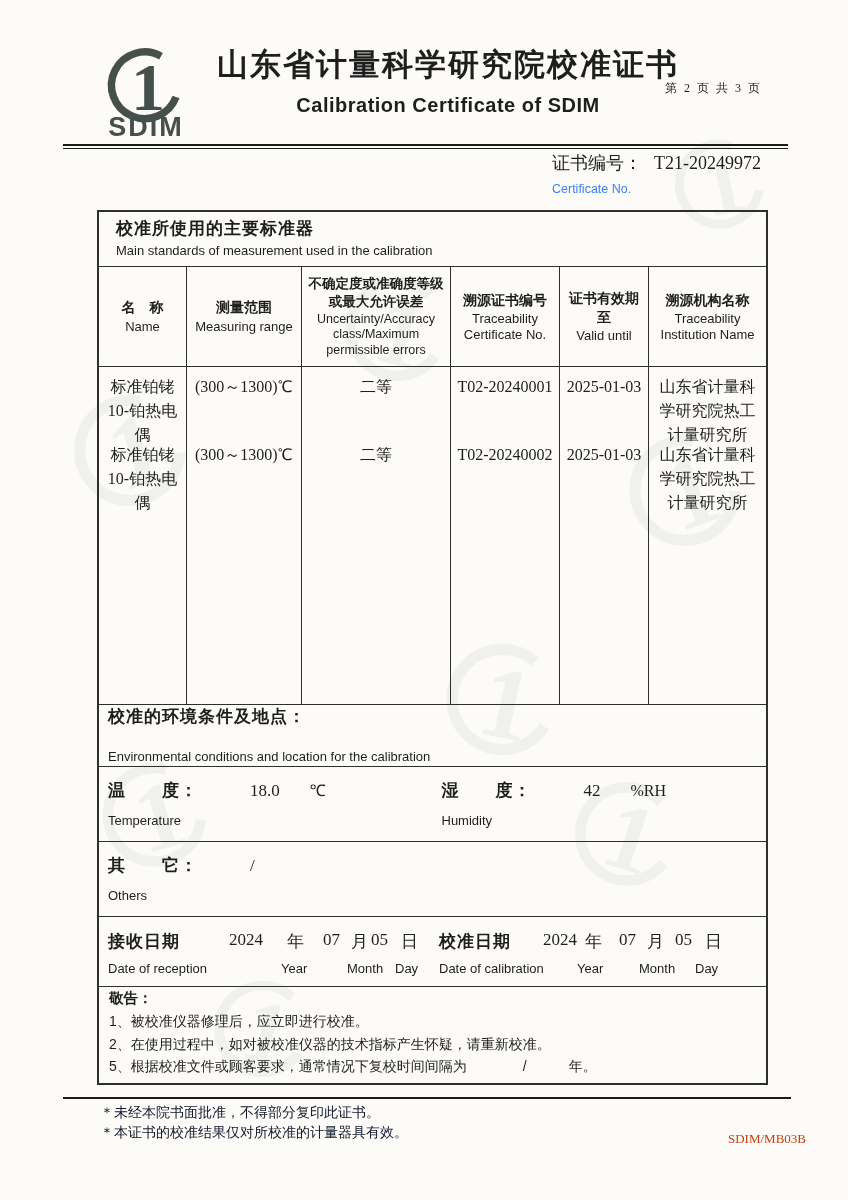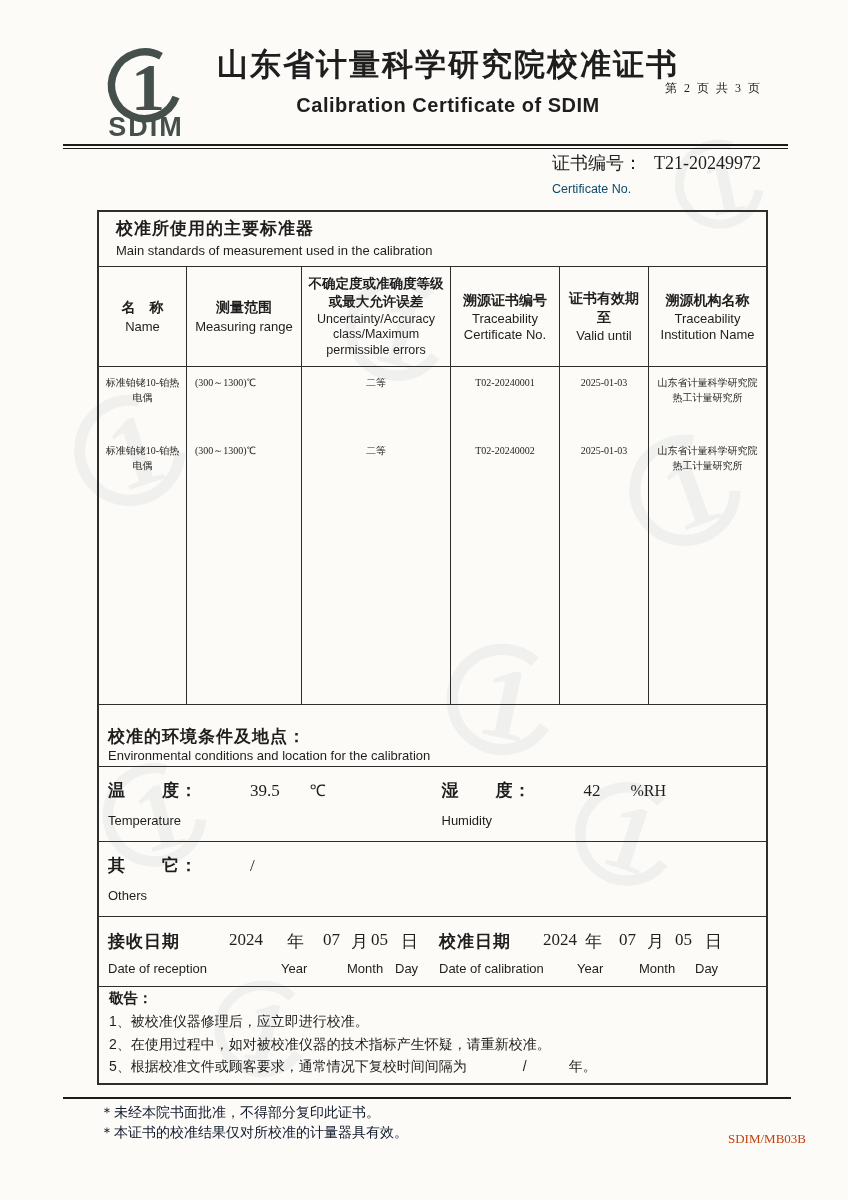--- a/index.html
+++ b/index.html
@@ -20,21 +20,21 @@
   .titles { position:absolute; left:150px; width:470px; top:8px; text-align:center; }
   .title-cn { font-family:"Liberation Serif", serif; font-weight:700; font-size:31px; letter-spacing:2px; }
   .title-en { font-weight:700; font-size:20px; letter-spacing:0.5px; margin-top:8px; }
   .page-info { position:absolute; right:26px; top:44px; font-size:12px;
                font-family:"Liberation Serif", serif; letter-spacing:2px; }
   .rule-top { position:absolute; left:63px; top:144px; width:725px; height:5px;
               border-top:2.5px solid #1c1c1c; border-bottom:1px solid #1c1c1c; }
   .cert-no { position:absolute; left:552px; top:151px; }
   .cert-no .line1 { font-family:"Liberation Serif", serif; font-size:18px; }
   .cert-no .line1 .val { margin-left:12px; }
-  .cert-no .line2 { font-size:12.5px; margin-top:7px; color:#0c4a6e; }
+  .cert-no .line2 { font-size:12.5px; margin-top:7px; color:#3b82f6; }
   
   .main-box { position:absolute; left:97px; top:210px; width:671px; height:875px;
               border:2px solid #2e2e2e; display:flex; flex-direction:column; background:transparent; }
   .sec { border-top:1.5px solid #2e2e2e; }
   .sec:first-child { border-top:none;margin-left:8px; }
   .sec-title { height:54px; padding:5px 9px 4px; }
   .sec-title .cn { font-size:17px; font-weight:600; letter-spacing:1px; }
   .sec-title .en { font-size:13px; margin-top:3px; }
   
   .std-grid { height:438px; display:grid;
@@ -42,24 +42,24 @@
               grid-template-rows:100px 68px 70px 1fr; }
   .std-grid > div { border-right:1px solid #2e2e2e; }
   .std-grid > div.lastcol { border-right:none; }
   .hcell { border-bottom:1px solid #2e2e2e; display:flex; flex-direction:column;
            align-items:center; justify-content:center; text-align:center; padding:2px 3px; }
   .hcell .cn { font-size:14px; font-weight:600; line-height:1.3; }
   .hcell .en { font-size:13px; line-height:1.22; margin-top:2px; }
   .hcell.small .cn { font-size:13.5px; }
   .hcell.small .en { font-size:12.5px; }
   .dcell { padding:8px 5px 0; text-align:center; font-family:"Liberation Serif", serif;
-           font-size:10px; line-height:1.5; }
+           font-size:16px; line-height:1.5; }
   .dcell.range { text-align:left; padding-left:8px; }
   
-  .env-head { height:62px; padding:20px 9px; display:flex; flex-direction:column; justify-content:space-between; }
+  .env-head { height:62px; padding:0 9px; display:flex; flex-direction:column; justify-content:space-between; }
   .env-head .cn { font-size:17px; font-weight:600; letter-spacing:1px; }
   .env-head .en { font-size:13px; padding-bottom:2px; }
   .kv-row { height:75px; display:flex; }
   .kv-half { width:50%; padding:12px 0 0 9px; position:relative; }
   .kv-line { display:flex; align-items:baseline; font-size:17px; font-weight:600; }
   .kv-label { width:112px; letter-spacing:1px; }
   .kv-value { font-family:"Liberation Serif", serif; font-weight:400; font-size:17px; margin-left:30px; }
   .kv-unit { font-family:"Liberation Serif", serif; font-weight:400; font-size:16px; margin-left:30px; }
   .kv-en { font-size:13px; font-weight:400; margin-top:11px; }
   .loc-line { display:flex; align-items:flex-start; }
@@ -201,21 +201,21 @@
 
     <div class="sec env-head">
       <div class="cn">校准的环境条件及地点：</div>
       <div class="en">Environmental conditions and location for the calibration</div>
     </div>
 
     <div class="sec kv-row">
       <div class="kv-half">
         <div class="kv-line">
           <span class="kv-label">温　　度：</span>
-          <span class="kv-value">39.5</span>
+          <span class="kv-value">18.0</span>
           <span class="kv-unit">℃</span>
         </div>
         <div class="kv-en">Temperature</div>
       </div>
       <div class="kv-half">
         <div class="kv-line">
           <span class="kv-label">湿　　度：</span>
           <span class="kv-value">42</span>
           <span class="kv-unit">%RH</span>
         </div>

